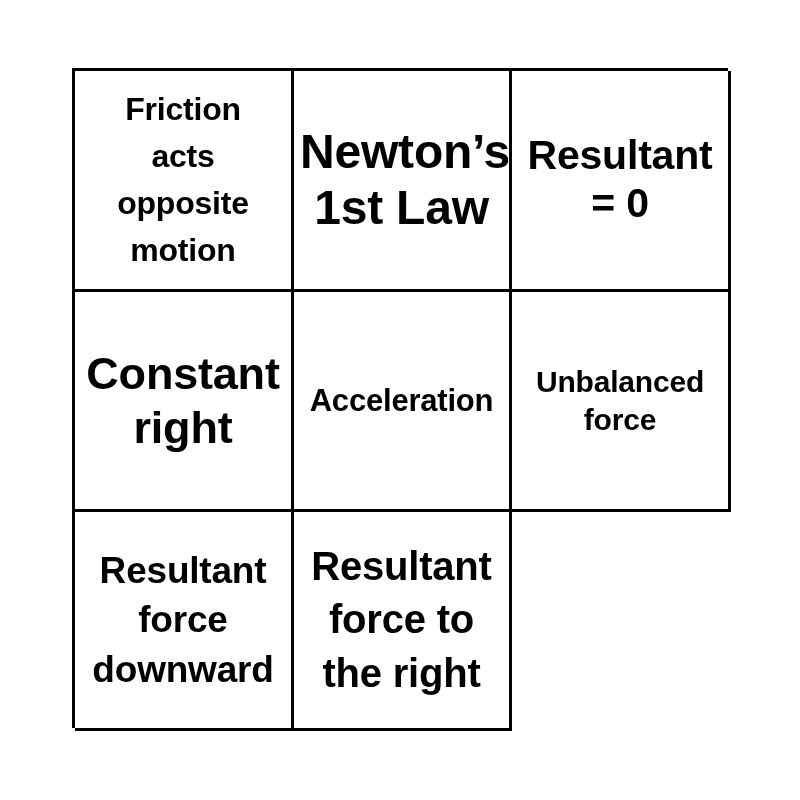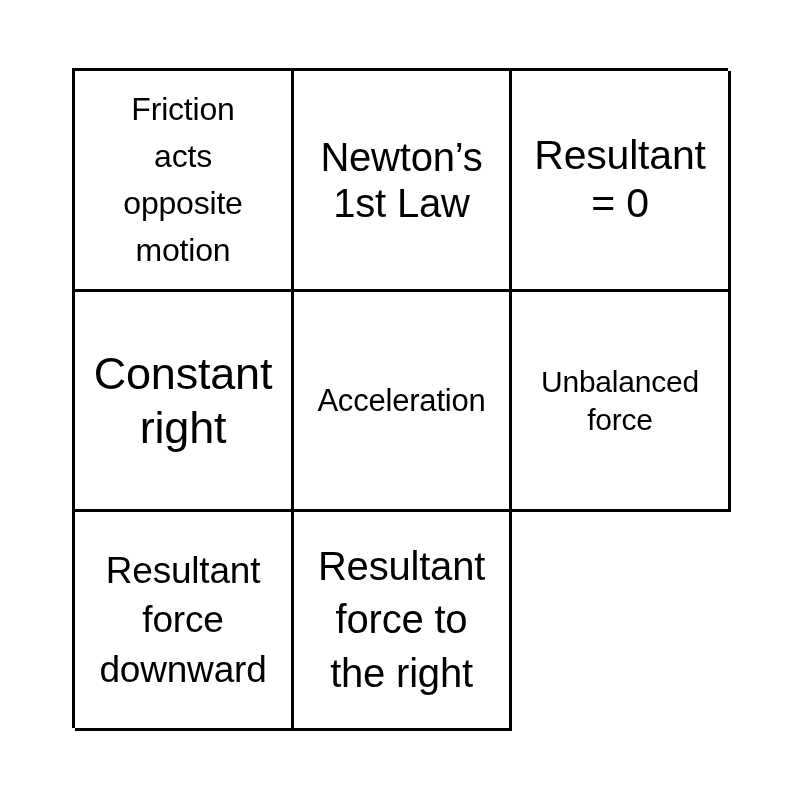--- a/index.html
+++ b/index.html
@@ -21,20 +21,21 @@
     left: 72px;
     top: 68px;
     width: 656px;
     height: 660px;
     box-sizing: border-box;
     display: grid;
     grid-template-columns: 219px 218px 219px;
     grid-template-rows: 221px 220px 219px;
     border-top: 3px solid #000000;
     border-left: 3px solid #000000;
+    font-weight: bold;
   }
 
   .bingo-cell {
     box-sizing: border-box;
     border-right: 3px solid #000000;
     border-bottom: 3px solid #000000;
     background: #ffffff;
     display: flex;
     align-items: center;
     justify-content: center;
@@ -46,21 +47,21 @@
   .bingo-cell .cell-text {
     display: block;
     width: 100%;
     white-space: pre-line;
     line-height: 1.17;
     letter-spacing: -0.2px;
   }
 
   
   .fs-c0 .cell-text { font-size: 32px; line-height: 1.47; }
-  .fs-c1 .cell-text { font-size: 40px; line-height: 1.16; }
+  .fs-c1 .cell-text { font-size: 48px; line-height: 1.16; }
   .fs-c2 .cell-text { font-size: 41px; line-height: 1.16; }
   .fs-c3 .cell-text { font-size: 45px; line-height: 1.20; }
   .fs-c4 .cell-text { font-size: 31px; line-height: 1.16; }
   .fs-c5 .cell-text { font-size: 30px; line-height: 1.24; }
   .fs-c6 .cell-text { font-size: 45px; line-height: 1.20; }
   .fs-c7 .cell-text { font-size: 37px; line-height: 1.33; }
   .fs-c8 .cell-text { font-size: 40px; line-height: 1.33; }
 </style>
 </head>
 <body>

